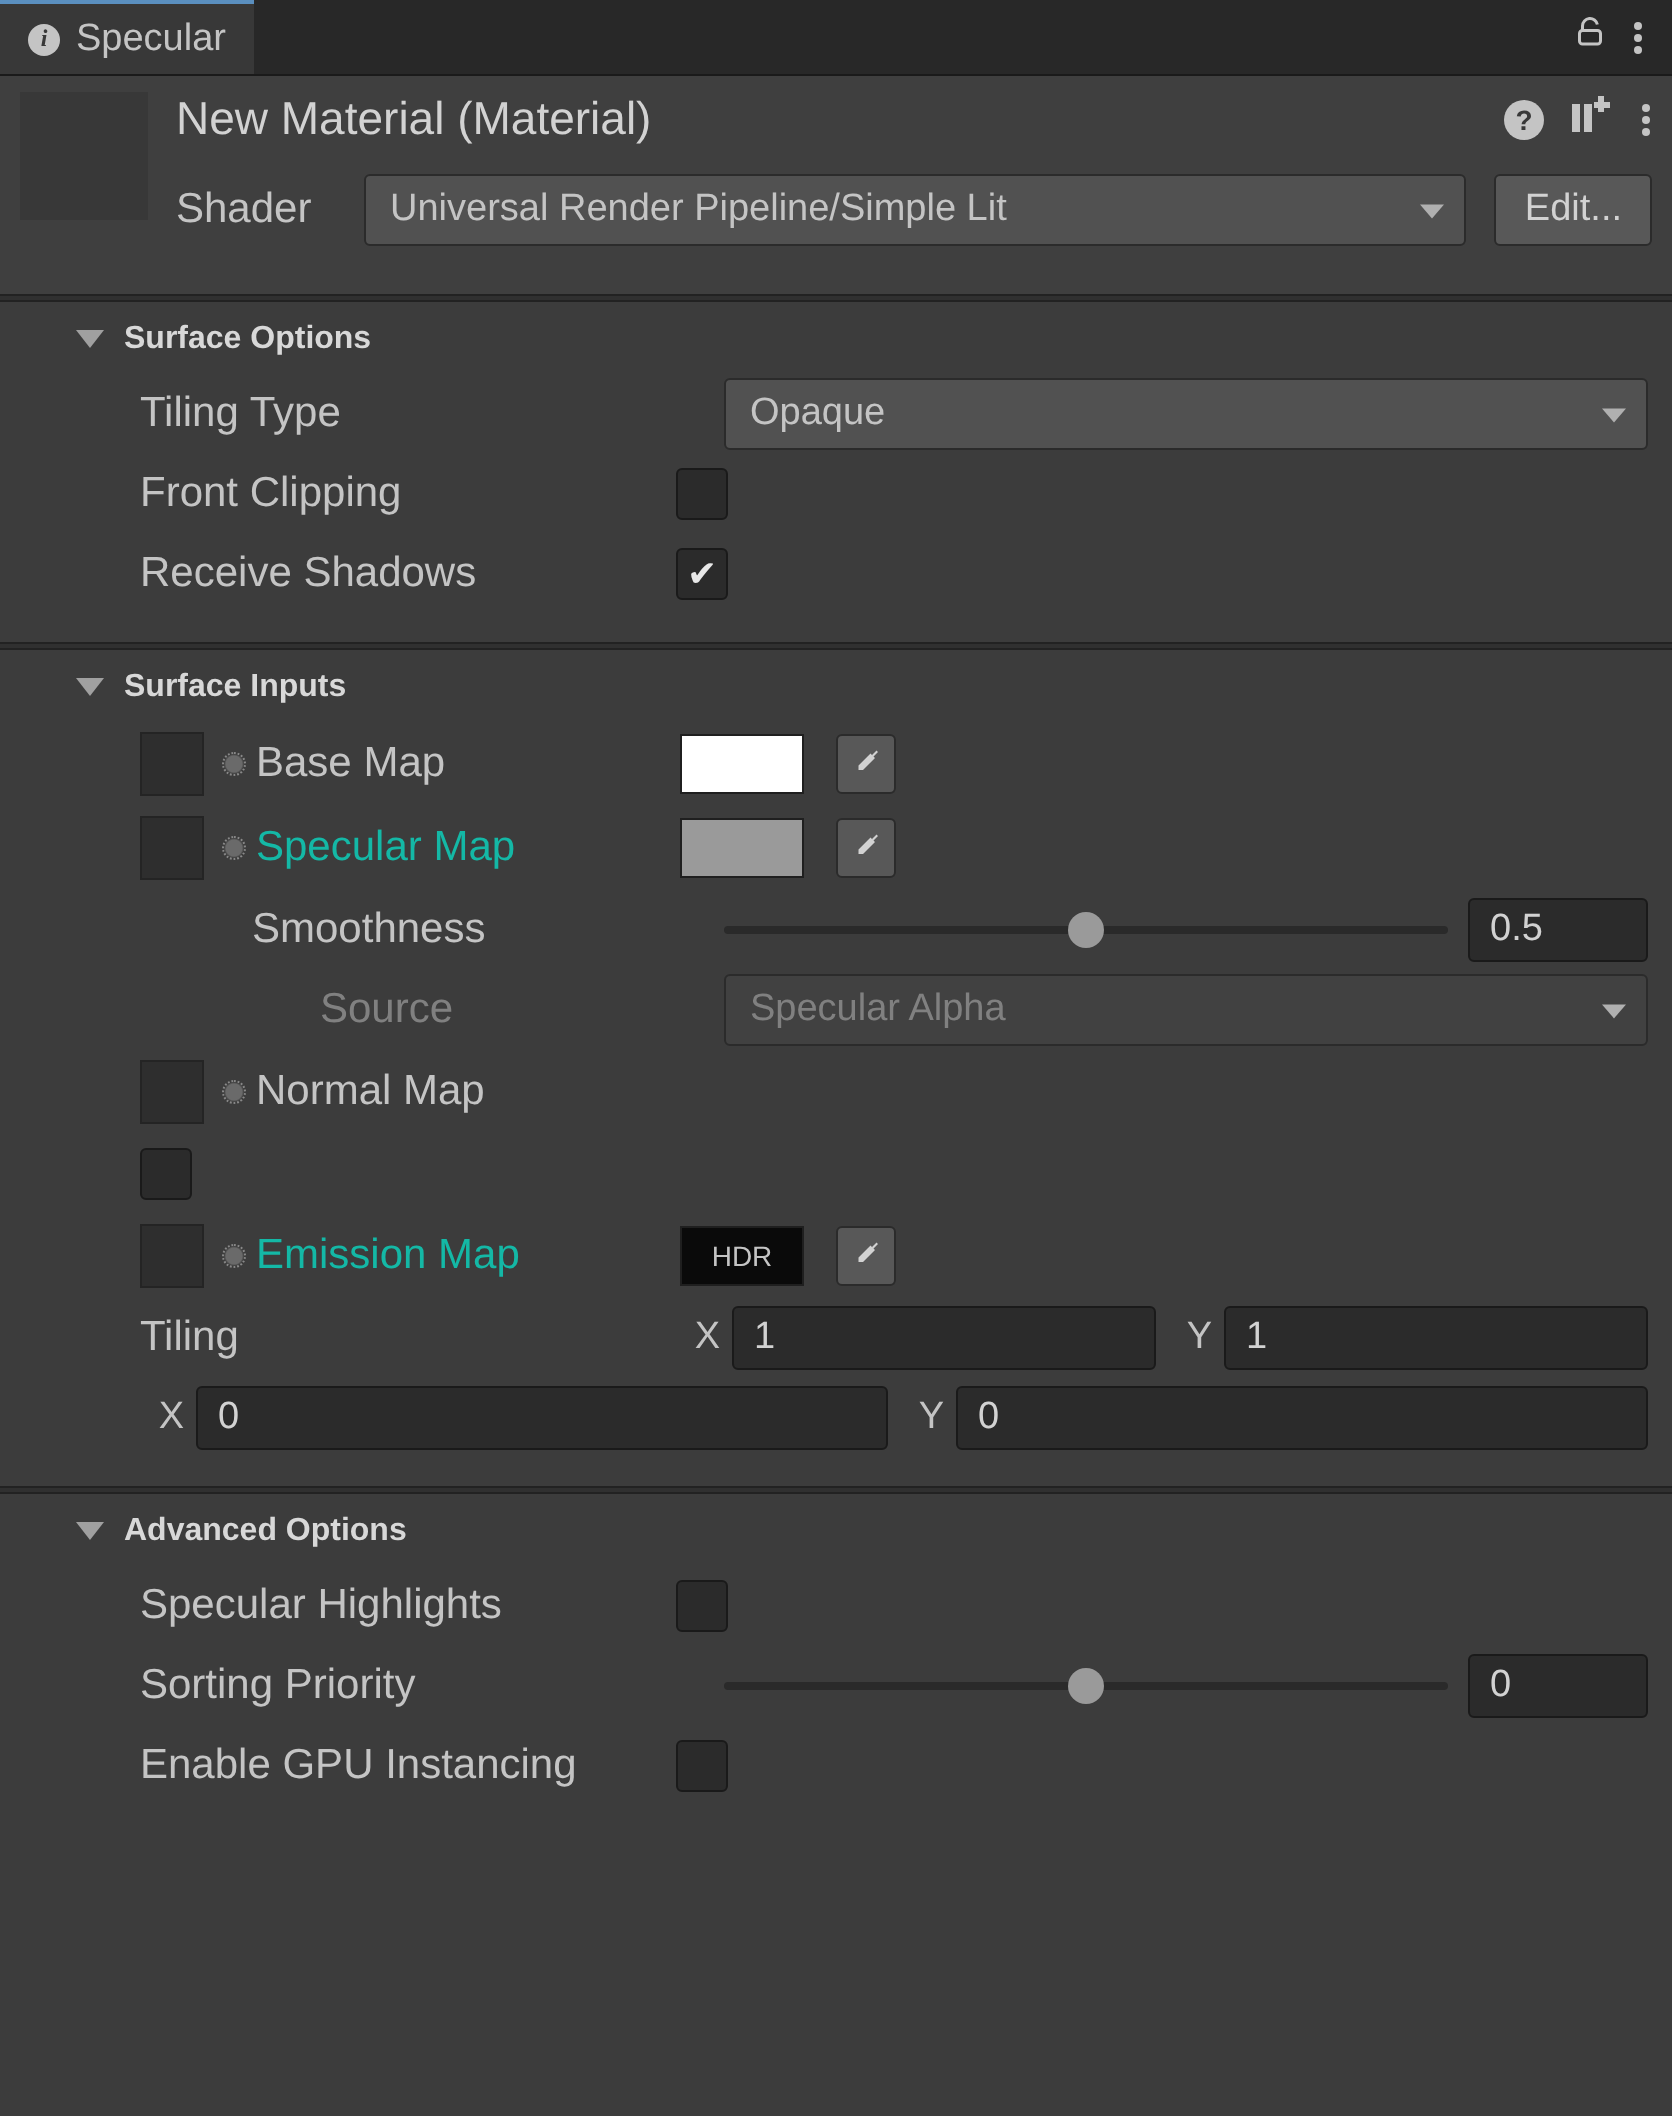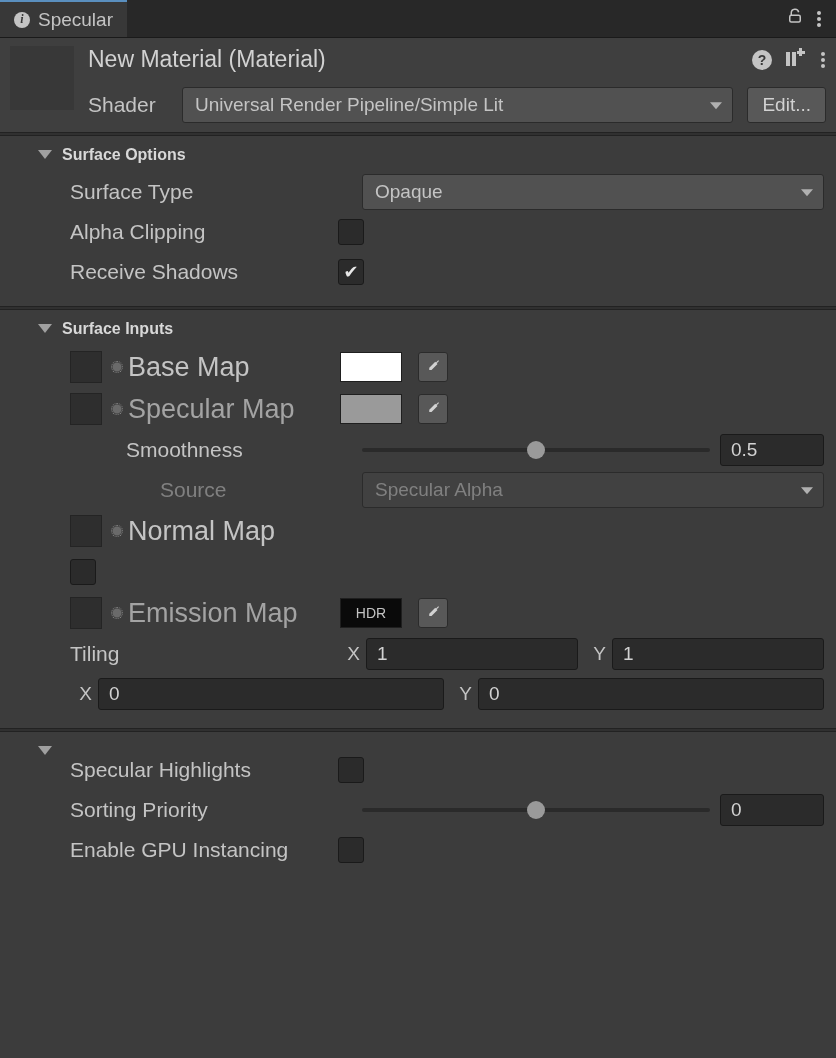--- a/index.html
+++ b/index.html
@@ -14,21 +14,21 @@
 
   .header { display: flex; align-items: flex-start; padding: 8px 10px 0 10px; background: #3f3f3f; }
   .preview-swatch { width: 64px; height: 64px; background: #383838; margin-right: 14px; }
   .header-main { flex: 1; display: flex; flex-direction: column; }
   .title-row { display: flex; align-items: center; gap: 19px; }
   .title { font-size: 23px; color: #d2d2d2; }
   .header-actions { margin-left: auto; display: flex; align-items: center; gap: 14px; }
   .help-icon { width: 20px; height: 20px; border-radius: 50%; background: #c4c4c4; color: #383838; display: inline-flex; align-items: center; justify-content: center; font-size: 14px; font-weight: bold; }
   .preset-icon svg, .kebab svg { display: block; }
 
-  .shader-row { display: flex; align-items: center; gap: 14px; margin-top: 14px; padding-bottom: 9px; }
+  .shader-row { display: flex; align-items: center; gap: 14px; margin-top: 14px; padding-bottom: 24px; }
   .shader-label { width: 80px; color: #c4c4c4; font-size: 21px; }
   .dropdown { flex: 1; height: 36px; background: #4d4d4d; border: 1px solid #2b2b2b; border-radius: 3px; display: flex; align-items: center; padding: 0 12px; position: relative; cursor: pointer; }
   .dropdown.light { background: #515151; }
   .dropdown.disabled { background: #414141; color: #808080; }
   .dropdown .caret { position: absolute; right: 10px; top: 50%; transform: translateY(-40%); width: 0; height: 0; border-left: 6px solid transparent; border-right: 6px solid transparent; border-top: 7px solid #b0b0b0; }
   .btn { height: 36px; background: #585858; border: 1px solid #2b2b2b; border-radius: 3px; padding: 0 14px; display: flex; align-items: center; color: #d2d2d2; cursor: pointer; }
 
   .divider-dark { height: 4px; background: #303030; border-top: 1px solid #222; border-bottom: 1px solid #222; }
   .section { padding: 10px 0 14px 0; background: #3c3c3c; }
   .section-header { display: flex; align-items: center; gap: 8px; padding: 0 0 8px 38px; position: relative; }
@@ -41,34 +41,34 @@
   .row .label.indent1 { padding-left: 56px; }
   .row .label.indent2 { padding-left: 90px; }
 
   .checkbox { width: 26px; height: 26px; background: #2b2b2b; border: 1px solid #1a1a1a; border-radius: 3px; display: inline-flex; align-items: center; justify-content: center; cursor: pointer; }
   .checkbox .check { color: #e8e8e8; font-size: 18px; }
 
   .tex-row { display: flex; align-items: center; min-height: 42px; padding: 0 12px 0 70px; }
   .tex-thumb { width: 32px; height: 32px; background: #2e2e2e; border: 1px solid #242424; margin-right: 8px; }
   .tex-picker { width: 14px; height: 14px; background: radial-gradient(circle at center, #6a6a6a 0 4px, transparent 5px); display: inline-flex; align-items: center; justify-content: center; margin-right: 4px; }
   .tex-picker::before { content: ""; width: 10px; height: 10px; border: 1px dotted #888; border-radius: 50%; }
-  .tex-label { font-size: 27px; }
-  .tex-label.dim { color: #a3a3a3; }
+  .tex-label { font-size: 21px; }
+  .tex-label.dim { color: #14b8a6; }
   .tex-ctrl { margin-left: auto; display: flex; align-items: center; gap: 16px; position: absolute; left: 340px; }
   .tex-row { position: relative; }
 
   .color-swatch { width: 62px; height: 30px; border: 1px solid #1f1f1f; display: inline-block; cursor: pointer; }
   .eyedrop { width: 30px; height: 30px; background: #585858; border: 1px solid #2b2b2b; border-radius: 3px; display: inline-flex; align-items: center; justify-content: center; cursor: pointer; }
   .eyedrop svg { width: 18px; height: 18px; }
   .hdr-swatch { width: 62px; height: 30px; background: #0a0a0a; border: 1px solid #1f1f1f; display: inline-flex; align-items: center; justify-content: center; color: #c4c4c4; font-size: 14px; cursor: pointer; }
 
   .slider-wrap { display: flex; align-items: center; gap: 10px; flex: 1; }
   .slider { flex: 1; height: 4px; background: #2a2a2a; border-radius: 2px; position: relative; }
   .slider .thumb { position: absolute; top: 50%; width: 18px; height: 18px; background: #9a9a9a; border-radius: 50%; transform: translate(-50%, -50%); cursor: pointer; }
-  .num-input { width: 104px; height: 32px; background: #2b2b2b; border: 1px solid #1a1a1a; border-radius: 3px; color: #d2d2d2; padding: 0 10px; font-size: 19px; display: flex; align-items: center; }
+  .num-input { width: 90px; height: 32px; background: #2b2b2b; border: 1px solid #1a1a1a; border-radius: 3px; color: #d2d2d2; padding: 0 10px; font-size: 19px; display: flex; align-items: center; }
 
   .xy-row { display: flex; align-items: center; min-height: 40px; padding: 0 12px 0 70px; }
   .xy-row .label { width: 268px; font-size: 21px; }
   .xy-group { display: flex; align-items: center; gap: 6px; flex: 1; }
   .xy-label { color: #c4c4c4; width: 22px; text-align: right; }
   .xy-input { flex: 1; height: 32px; background: #2b2b2b; border: 1px solid #1a1a1a; border-radius: 3px; color: #d2d2d2; padding: 0 10px; font-size: 19px; display: flex; align-items: center; }
 
   .field-area { flex: 1; padding-left: 24px; }
   .dropdown-full { width: calc(100% - 0px); }
 </style>
@@ -137,32 +137,32 @@
 
 <div class="divider-dark"></div>
 
 <div class="section">
   <div class="section-header">
     <span class="foldout"></span>
     <span class="section-title">Surface Options</span>
   </div>
 
   <div class="row">
-    <span class="label">Surface Type</span>
+    <span class="label">Tiling Type</span>
     <div class="field-area">
       <div class="dropdown light dropdown-full">
         <span>Opaque</span>
         <span class="caret"></span>
       </div>
     </div>
   </div>
 
 
   <div class="row">
-    <span class="label">Alpha Clipping</span>
+    <span class="label">Front Clipping</span>
     <span class="checkbox"></span>
   </div>
 
   <div class="row">
     <span class="label">Receive Shadows</span>
     <span class="checkbox">
         <span class="check">✔</span>
       </span>
   </div>
 </div>
@@ -277,20 +277,21 @@
         </span>
     </div>
   </div>
 </div>
 
 <div class="divider-dark"></div>
 
 <div class="section">
   <div class="section-header">
     <span class="foldout"></span>
+    <span class="section-title">Advanced Options</span>
   </div>
 
   <div class="row">
     <span class="label">Specular Highlights</span>
     <span class="checkbox"></span>
   </div>
 
   <div class="row">
     <span class="label">Sorting Priority</span>
     <div class="slider-wrap field-area">

